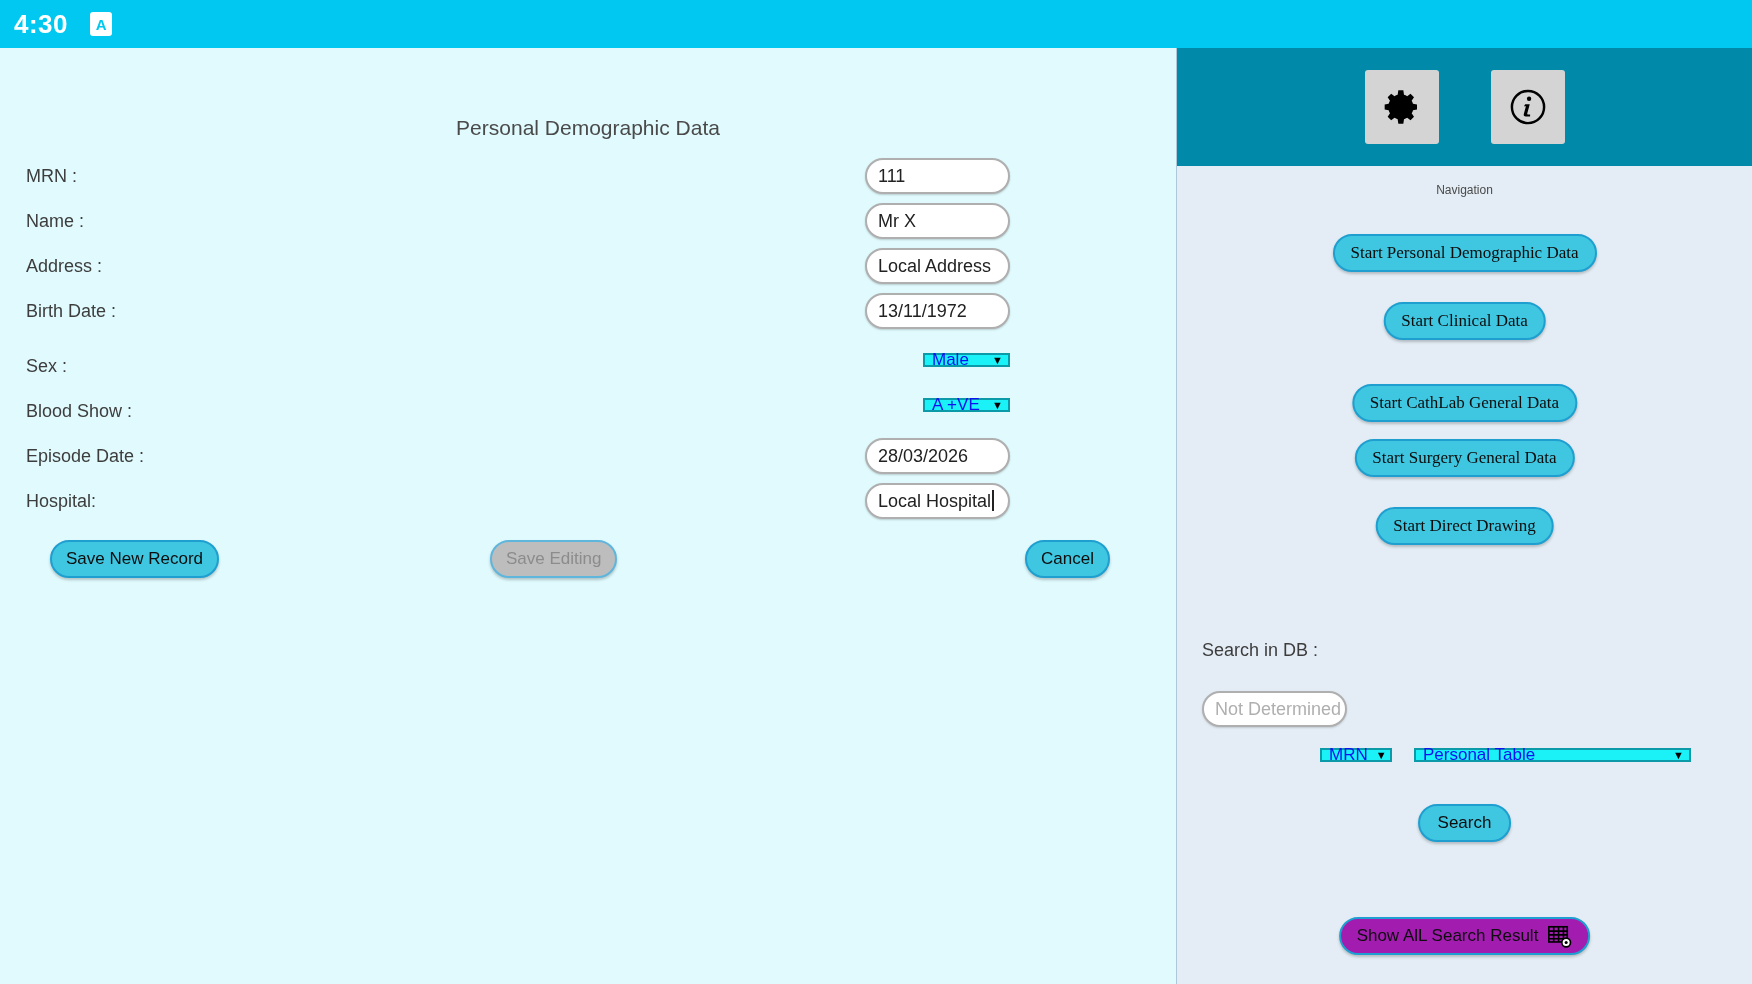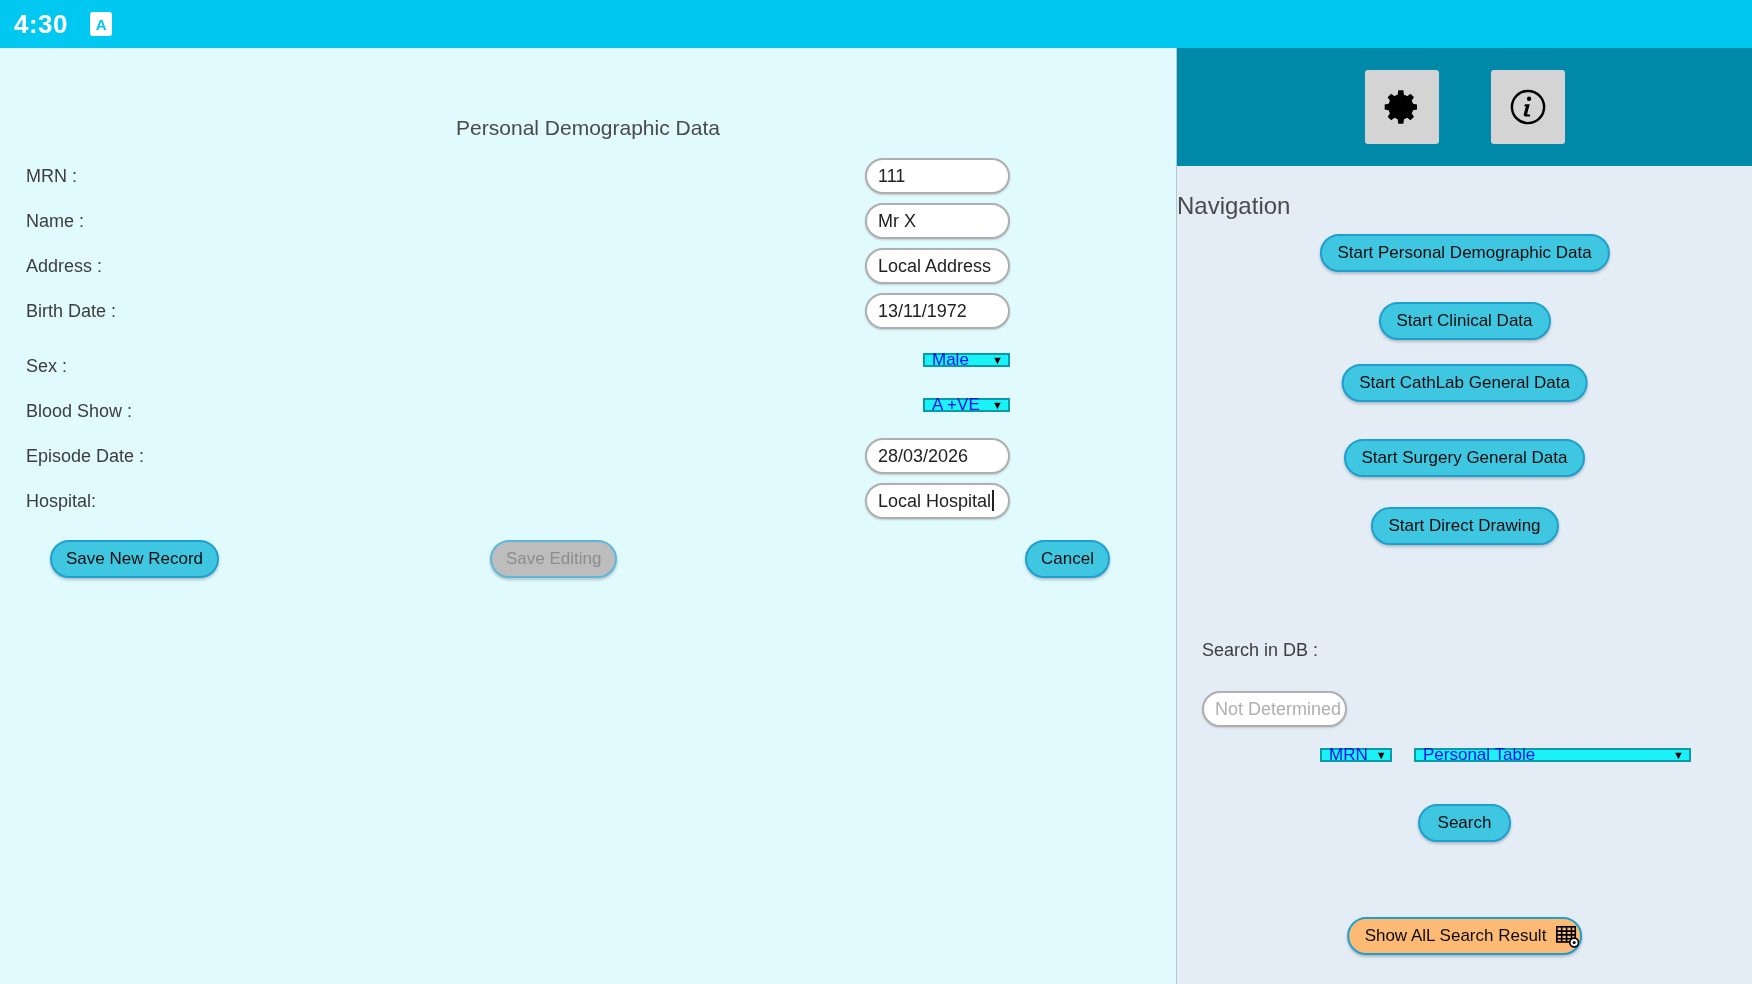--- a/index.html
+++ b/index.html
@@ -189,47 +189,48 @@
     color: #8C8C8C;
     border-color: #5FB6DC;
   }
   .btn-save-new { left: 50px;  top: 0; }
   .btn-save-edit{ left: 490px; top: 0; }
   .btn-cancel   { left: 1025px;top: 0; }
 
   
   .nav-title {
     position: absolute;
-    top: 144px; left: 0;
+    top: 135px; left: 0;
     width: 575px;
-    text-align: left;
-    font-size: 24px;
+    text-align: center;
+    font-size: 12px;
     color: #4a4a4a;
   }
   .navbtn {
     position: absolute;
     left: 50%;
     transform: translateX(-50%);
     background: #3FC6E0;
     border: 2px solid #1E9FD0;
     border-radius: 22px;
     color: #0d0d0d;
     font-size: 17px;
     height: 38px;
     padding: 0 16px;
     display: flex;
     align-items: center;
     justify-content: center;
     white-space: nowrap;
     cursor: pointer;
     box-shadow: 0 2px 3px rgba(0,0,0,0.22);
+    font-family: Liberation Serif, serif;
   }
   .nav-0 { top: 186px; }
   .nav-1 { top: 254px; }
-  .nav-2 { top: 316px; }
+  .nav-2 { top: 336px; }
   .nav-3 { top: 391px; }
   .nav-4 { top: 459px; }
 
   .search-label {
     position: absolute;
     top: 592px; left: 25px;
     font-size: 18px;
     color: #3d3d3d;
   }
   .search-input {
@@ -271,27 +272,27 @@
     display: flex;
     align-items: center;
     justify-content: center;
     cursor: pointer;
     box-shadow: 0 2px 3px rgba(0,0,0,0.22);
   }
   .btn-showall {
     position: absolute;
     top: 869px; left: 50%;
     transform: translateX(-50%);
-    background: #fdba74;
+    background: #a21caf;
     border: 2px solid #1E9FD0;
     border-radius: 22px;
     color: #0d0d0d;
     font-size: 17px;
     height: 38px;
-    padding: 0 0 0 16px;
+    padding: 0 16px 0 16px;
     display: flex;
     align-items: center;
     gap: 8px;
     cursor: pointer;
     box-shadow: 0 2px 3px rgba(0,0,0,0.22);
     white-space: nowrap;
   }
   .btn-showall svg { display: block; }
 </style>
 </head>

